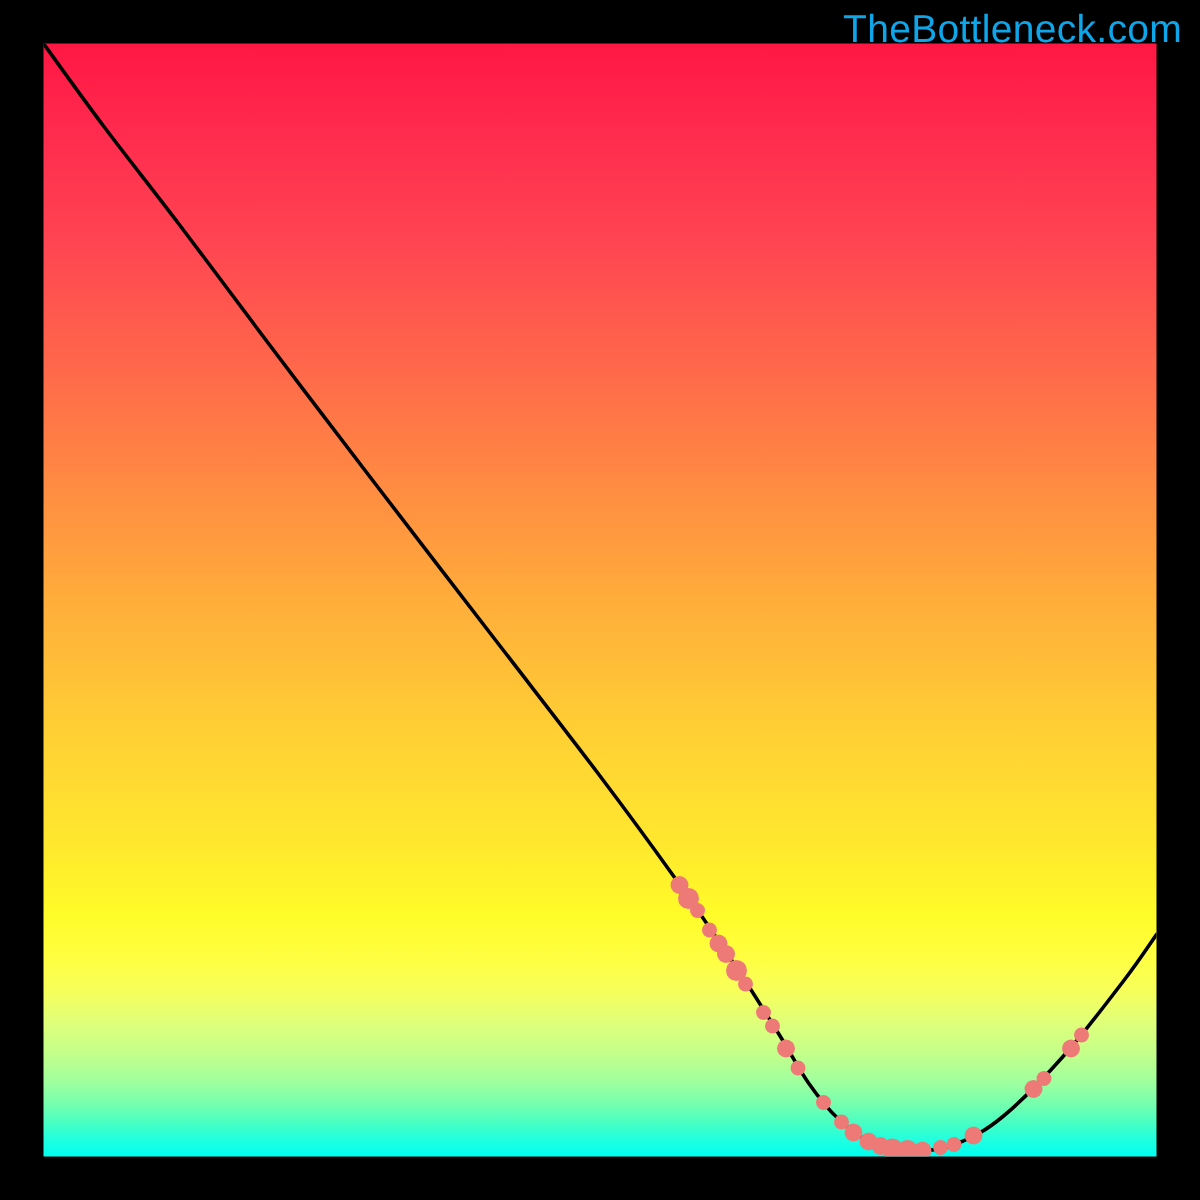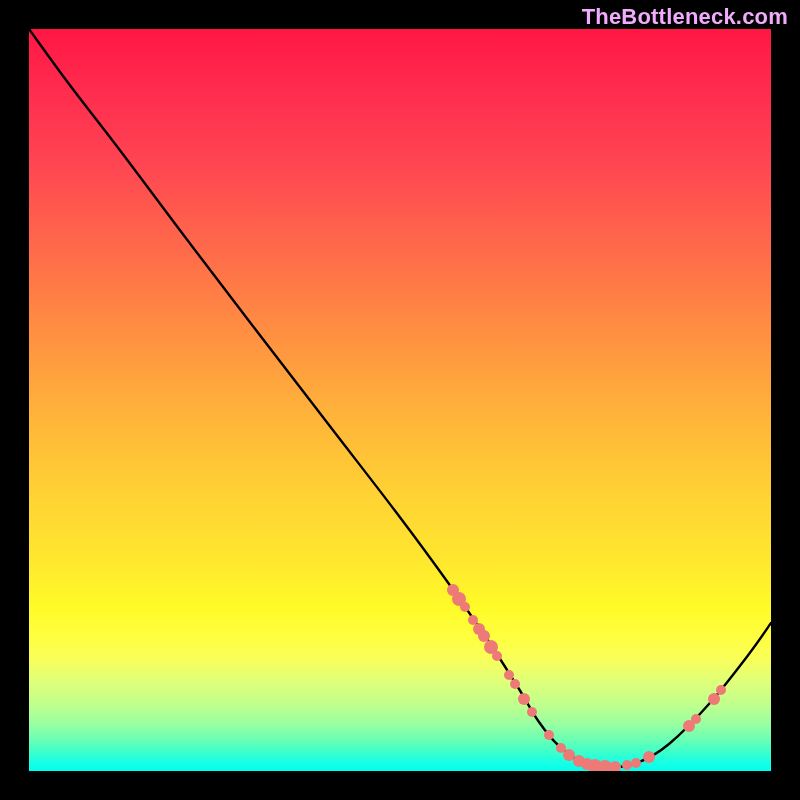--- a/index.html
+++ b/index.html
@@ -43,23 +43,23 @@
       #70ffb0 95.5%,
       #40ffc8 97.3%,
       #20ffe0 98.5%,
       #00fff0 100%
     );
   }
   .watermark {
     position: absolute;
     top: 4px;
     right: 12px;
-    font-size: 22px;
-    font-weight: 700;
-    color: #f0abfc;
+    font-size: 26px;
+    font-weight: 400;
+    color: #0ea5e9;
     letter-spacing: 0.2px;
   }
   svg.curve {
     position: absolute;
     left: 0;
     top: 0;
     width: 100%;
     height: 100%;
   }
 </style>

